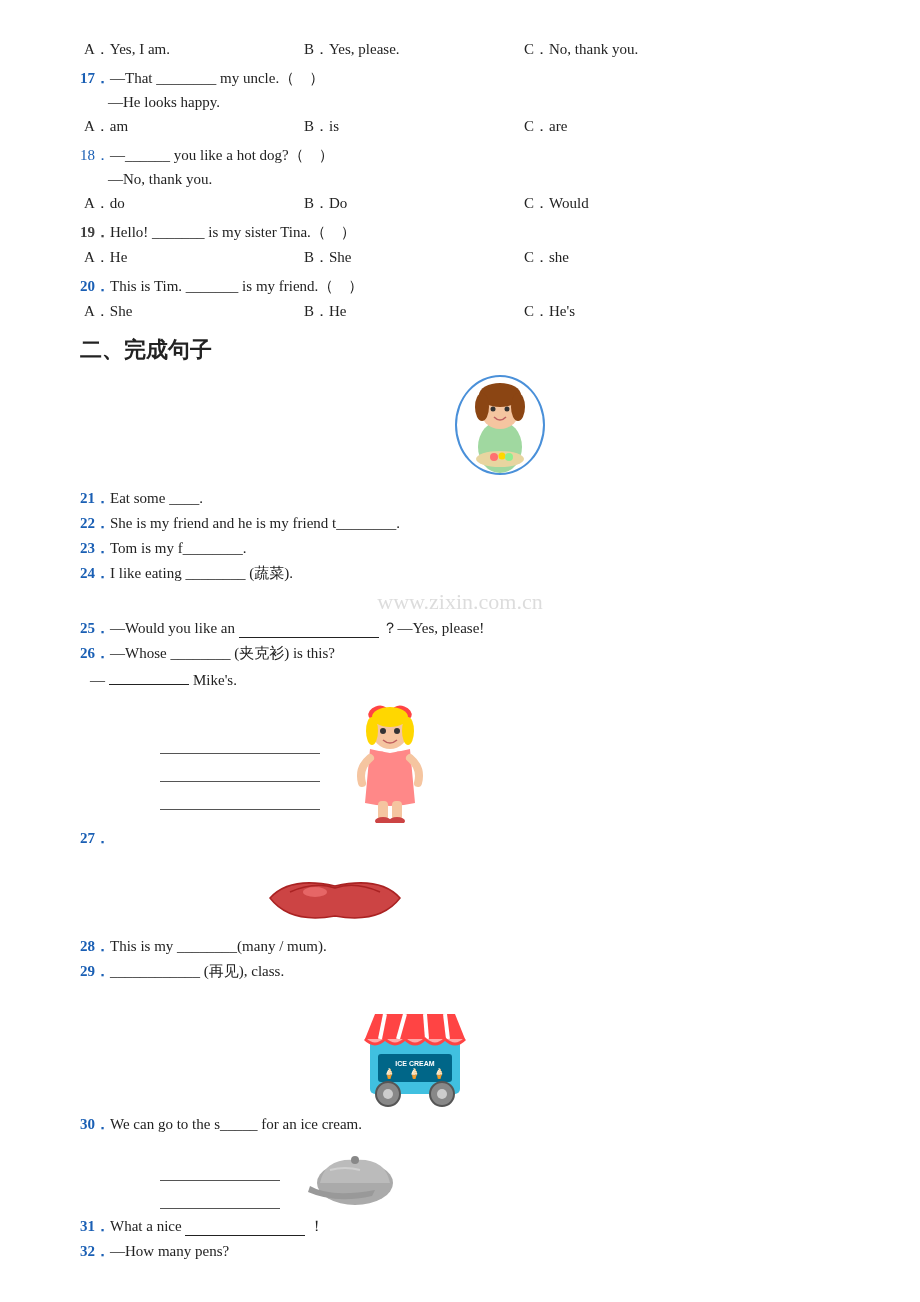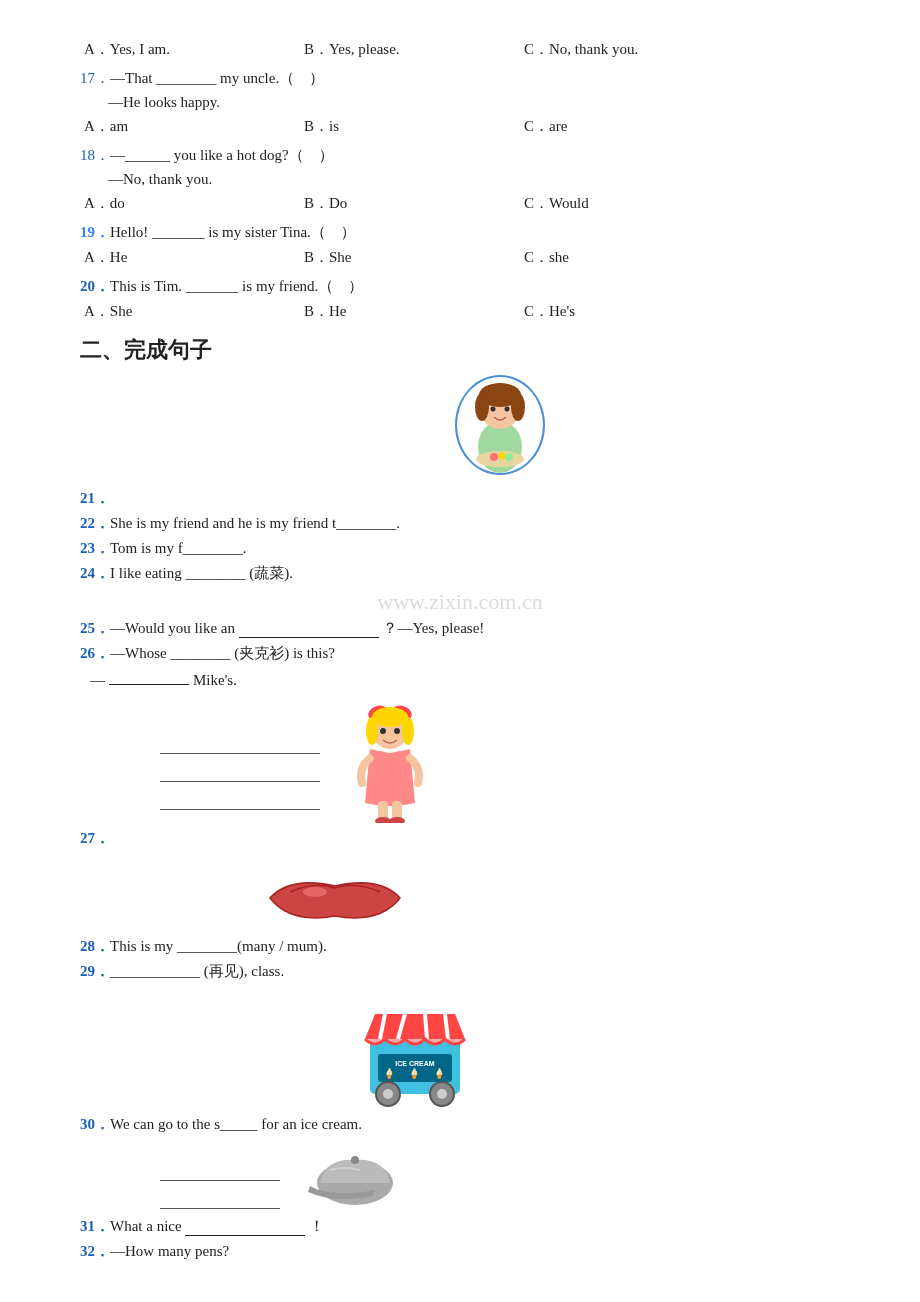--- a/index.html
+++ b/index.html
@@ -84,21 +84,21 @@
 </head>
 <body>
 
 <div class="options-row">
   <div class="option">A．Yes, I am.</div>
   <div class="option">B．Yes, please.</div>
   <div class="option option-c">C．No, thank you.</div>
 </div>
 
 <div class="question-line">
-  <span class="q-num" style="color: rgb(26, 95, 180); font-weight: normal;">17．</span>
+  <span class="q-num" style="color: rgb(26, 95, 180); font-weight: bold;">17．</span>
   <span class="q-text">—That ________ my uncle.（　）</span>
 </div>
 <div class="question-line">
   <span style="margin-left:28px">—He looks happy.</span>
 </div>
 <div class="options-row">
   <div class="option">A．am</div>
   <div class="option">B．is</div>
   <div class="option option-c">C．are</div>
 </div>
@@ -110,21 +110,21 @@
 <div class="question-line">
   <span style="margin-left:28px">—No, thank you.</span>
 </div>
 <div class="options-row">
   <div class="option">A．do</div>
   <div class="option">B．Do</div>
   <div class="option option-c">C．Would</div>
 </div>
 
 <div class="question-line">
-  <span class="q-num" style="color: #3b82f6; font-weight: bold; text-align: center;">19．</span>
+  <span class="q-num" style="color: #404040; font-weight: bold; text-align: center;">19．</span>
   <span class="q-text">Hello! _______ is my sister Tina.（　）</span>
 </div>
 <div class="options-row">
   <div class="option">A．He</div>
   <div class="option">B．She</div>
   <div class="option option-c">C．she</div>
 </div>
 
 <div class="question-line">
   <span class="q-num" style="color: rgb(26, 95, 180); font-weight: bold;">20．</span>
@@ -160,20 +160,21 @@
 
       <circle cx="37" cy="80" r="4" fill="#ff7070"></circle>
       <circle cx="45" cy="79" r="3.5" fill="#ffd700"></circle>
       <circle cx="52" cy="80" r="4" fill="#90ee90"></circle>
     </svg>
   </div>
 </div>
 
 <div class="question-line">
   <span class="q-num" style="color:#1a5fb4;font-weight:bold;">21．</span>
+  <span class="q-text">Eat some ____.</span>
 </div>
 
 <div class="question-line">
   <span class="q-num" style="color:#1a5fb4;font-weight:bold;">22．</span>
   <span class="q-text">She is my friend and he is my friend t________.</span>
 </div>
 
 <div class="question-line">
   <span class="q-num" style="color:#1a5fb4;font-weight:bold;">23．</span>
   <span class="q-text">Tom is my f________.</span>

